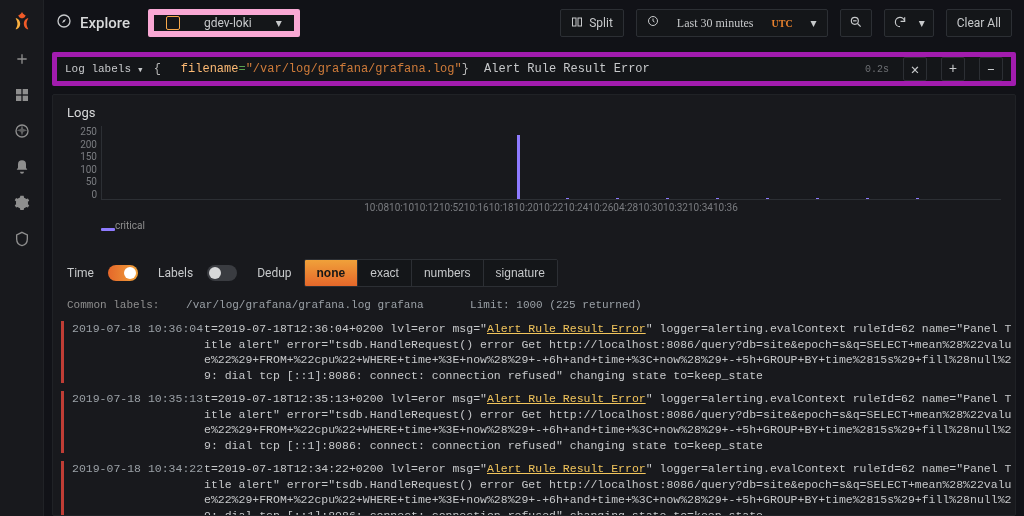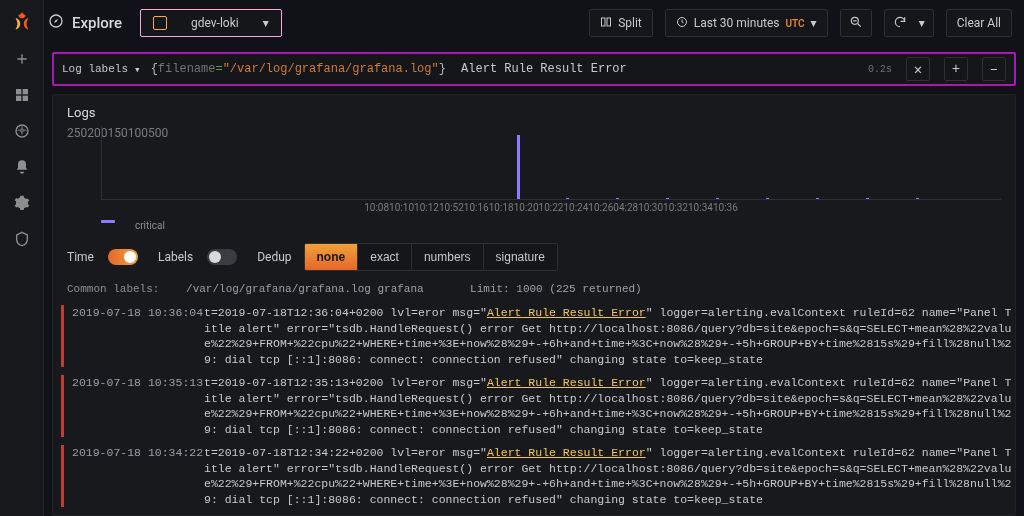--- a/index.html
+++ b/index.html
@@ -5,55 +5,55 @@
   * { box-sizing: border-box; }
   html, body { margin: 0; padding: 0; background: #111217; color: #d8d9da; font-family: Roboto, "Helvetica Neue", Arial, sans-serif; font-size: 12px; width: 1024px; height: 516px; overflow: hidden; }
   .mono { font-family: Menlo, Consolas, "Courier New", monospace; }
 
   
   .rail { position: absolute; left: 0; top: 0; width: 44px; height: 516px; background: #18191d; border-right: 1px solid #202226; display: flex; flex-direction: column; align-items: center; gap: 18px; padding-top: 10px; }
   .rail .icon { width: 18px; height: 18px; color: #8e8e8e; display: flex; align-items: center; justify-content: center; }
   .rail .logo { width: 22px; height: 22px; }
 
   
-  .topbar { position: absolute; left: 36px; top: 0; right: 0; height: 46px; display: flex; align-items: center; padding: 0 12px; gap: 12px; }
+  .topbar { position: absolute; left: 44px; top: 0; right: 0; height: 46px; display: flex; align-items: center; padding: 0 12px; gap: 12px; }
   .title { display: flex; align-items: center; gap: 8px; font-size: 15px; font-weight: 500; }
-  .ds-picker { margin-left: 6px; background: #141619; border: 1px solid #f9a8d4; border-radius: 2px; height: 28px; display: flex; align-items: center; padding: 0 12px; gap: 24px; color: #c7c9cb; font-size: 12px; }
+  .ds-picker { margin-left: 6px; background: #141619; border: 6px solid #f9a8d4; border-radius: 2px; height: 28px; display: flex; align-items: center; padding: 0 12px; gap: 24px; color: #c7c9cb; font-size: 12px; }
   .ds-picker .ds-logo-box { width:14px; height:14px; border:1px solid #f7a84b; border-radius:2px; }
   .flex-spacer { flex: 1; }
   .tbtn { background: #141619; border: 1px solid #2c2f34; color: #c7c9cb; height: 28px; border-radius: 2px; display: flex; align-items: center; padding: 0 10px; gap: 6px; font-size: 12px; }
   .tbtn.icononly { padding: 0 8px; }
   .tbtn.primary { background: #1f60c4; border-color: #1f60c4; color: #fff; }
   .tbtn.clear { }
-  .timerange { display: flex; align-items: center; gap: 6px; }
+  .timerange { display: flex; align-items: center; gap: 18px; font-family: Liberation Serif, serif; }
   .utc { color: #e9822e; font-weight: 600; font-size: 10px; }
 
   
-  .queryrow { position: absolute; left: 52px; right: 8px; top: 52px; height: 34px; background: #141619; border: 2px solid #a21caf; border-radius: 2px; display: flex; align-items: center; padding: 0 8px; gap: 10px; }
+  .queryrow { position: absolute; left: 52px; right: 8px; top: 52px; height: 34px; background: #141619; border: 5px solid #a21caf; border-radius: 2px; display: flex; align-items: center; padding: 0 8px; gap: 10px; }
   .loglabels { color: #c7c9cb; display: flex; align-items: center; gap: 6px; font-size: 11px; }
   .query { color: #d8d9da; }
   .brace { color: #b7b7b7; }
-  .kName { color: #737373; }
+  .kName { color: #fdba74; margin-left: 20px; }
   .kEq  { color: #59a14f; }
   .kVal { color: #d07c3a; }
   .search-term { color: #c7c9cb; margin-left: 8px; }
   .elapsed { margin-left: auto; color: #6d6f73; font-size: 10px; }
   .rowbtn { width: 24px; height: 24px; border: 1px solid #2c2f34; background: #141619; color: #c7c9cb; display: flex; align-items: center; justify-content: center; margin-left: 4px; border-radius: 2px; font-size: 14px; }
 
   
   .panel { position: absolute; left: 52px; right: 8px; top: 94px; bottom: 0; background: #18191d; border: 1px solid #202226; border-radius: 2px; overflow: hidden; }
   .panel-title { padding: 10px 14px 6px; font-size: 13px; color: #d8d9da; }
 
   
   .chart { position: relative; margin: 0 14px; height: 90px; }
-  .chart .yaxis { position: absolute; left: 0; top: 0; bottom: 16px; width: 30px; display: flex; flex-direction: row; justify-content: space-between; color: #7a7c80; font-size: 12px; text-align: right; }
+  .chart .yaxis { position: absolute; left: 0; top: 0; bottom: 16px; width: 30px; display: flex; flex-direction: column; justify-content: space-between; color: #7a7c80; font-size: 10px; text-align: right; }
   .chart .plot { position: absolute; left: 34px; right: 0; top: 0; bottom: 16px; border-left: 1px solid #2c2f34; border-bottom: 1px solid #2c2f34; }
   .chart .bar { position: absolute; bottom: 0; width: 3px; background: #8e7bff; }
   .chart .xaxis { position: absolute; left: 34px; right: 0; bottom: 0; height: 14px; display: flex; justify-content: center; color: #7a7c80; font-size: 10px; }
-  .legend { margin: 4px 14px 10px 48px; display: flex; align-items: flex-start; gap: 20px; font-size: 10px; color: #8e8e8e; }
+  .legend { margin: 4px 14px 26px 48px; display: flex; align-items: flex-end; gap: 0; font-size: 10px; color: #8e8e8e; }
   .legend .swatch { width: 14px; height: 3px; background: #8e7bff; display: inline-block; border-radius: 1px; }
 
   
   .logtools { margin: 6px 14px 10px; height: 32px; display: flex; align-items: center; gap: 20px; }
   .toggle-label { color: #c7c9cb; font-size: 12px; margin-right: 6px; }
   .toggle { width: 30px; height: 16px; border-radius: 8px; background: #3a3c41; position: relative; }
   .toggle .knob { position: absolute; width: 12px; height: 12px; border-radius: 6px; top: 2px; left: 2px; background: #d8d9da; }
   .toggle.on { background: linear-gradient(90deg,#e5672a,#f0a13a); }
   .toggle.on .knob { left: 16px; background: #fff; }
   .dedup-group { display: flex; align-items: center; gap: 6px; }

